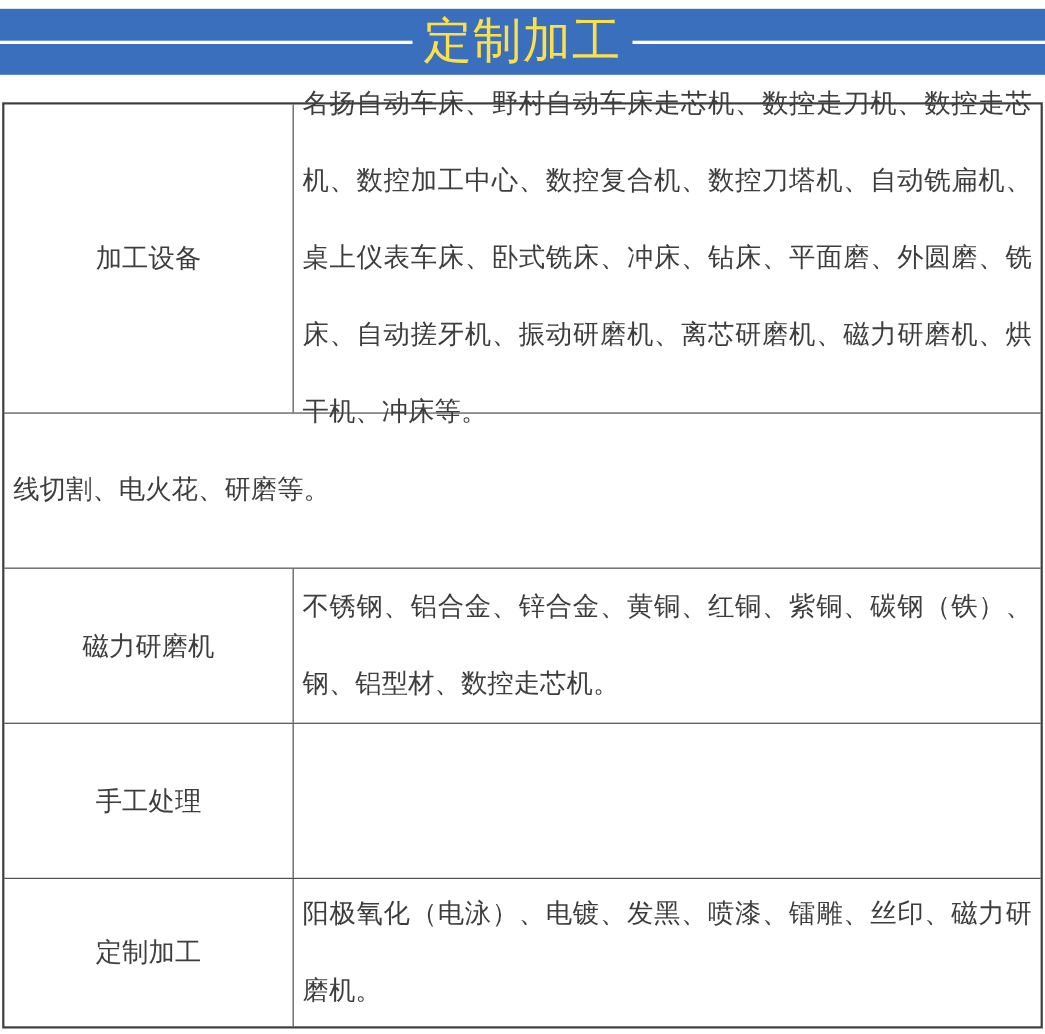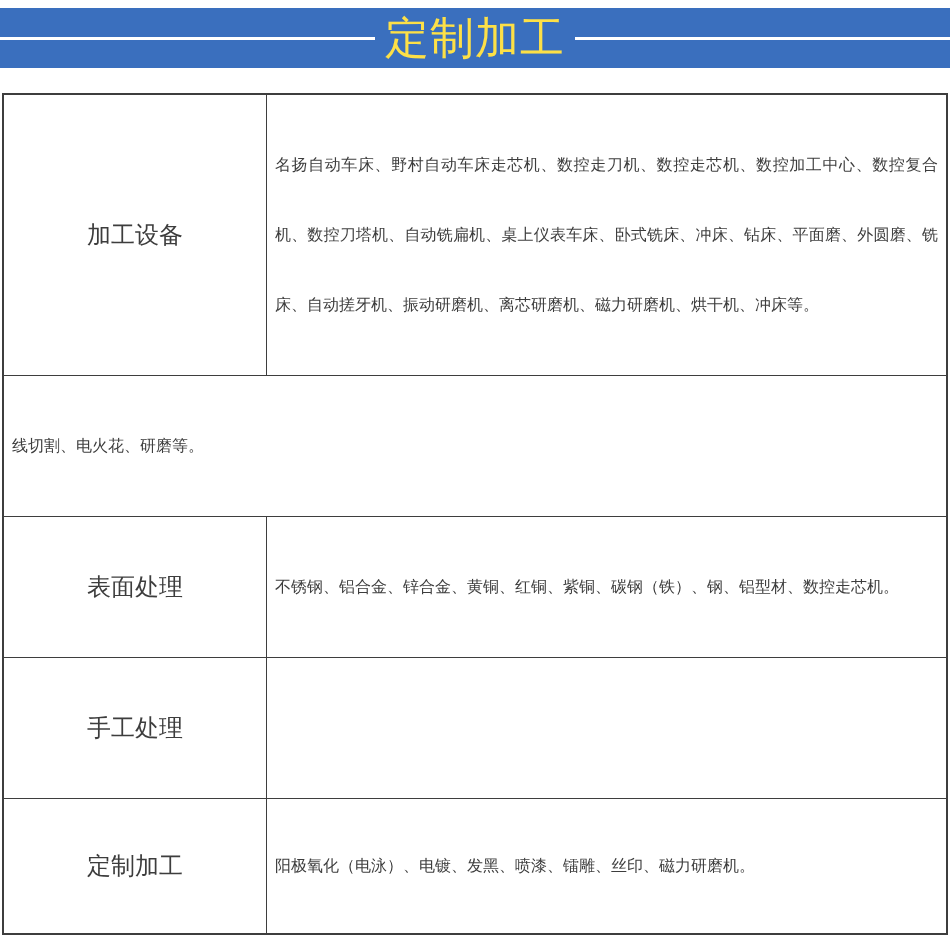--- a/index.html
+++ b/index.html
@@ -67,21 +67,21 @@
   }
   .content-cell {
     flex: 1 1 auto;
     display: flex;
     align-items: center;
     padding: 0 8px;
     min-width: 0;
   }
   .content-text {
     width: 100%;
-    font-size: 16px;
+    font-size: 24px;
     line-height: 70px;
     text-align: justify;
     text-justify: inter-ideograph;
   }
 </style>
 </head>
 <body>
 
 <div class="page">
 
@@ -100,21 +100,21 @@
       </div>
     </div>
 
     <div class="row row-1">
       <div class="cell content-cell">
         <span class="content-text">线切割、电火花、研磨等。</span>
       </div>
     </div>
 
     <div class="row row-2">
-      <div class="cell label-cell">表面处理</div>
+      <div class="cell label-cell">磁力研磨机</div>
       <div class="cell content-cell">
         <span class="content-text">不锈钢、铝合金、锌合金、黄铜、红铜、紫铜、碳钢（铁）、钢、铝型材、数控走芯机。</span>
       </div>
     </div>
 
     <div class="row row-3">
       <div class="cell label-cell">手工处理</div>
     </div>
 
     <div class="row row-4">

